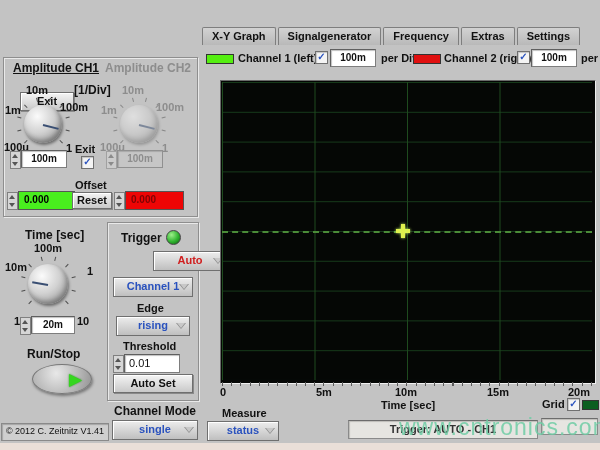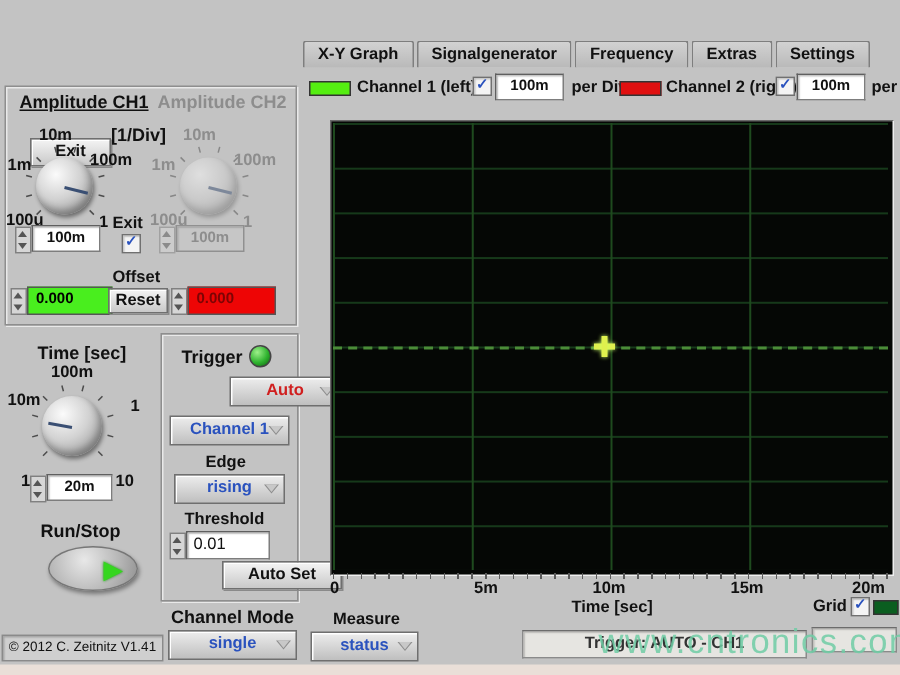--- a/index.html
+++ b/index.html
@@ -216,21 +216,21 @@
     <div class="combo red" style="left:8px;top:28px;width:72px;height:18px;line-height:17px;margin-left:37px;"><span>Auto</span><span class="arr"></span></div>
     <div class="combo blue" style="left:5px;top:54px;width:78px;height:18px;line-height:17px;"><span>Channel 1</span><span class="arr"></span></div>
     <span class="lbl" style="left:29px;top:79px;">Edge</span>
     <div class="combo blue" style="left:8px;top:93px;width:72px;height:18px;line-height:17px;"><span>rising</span><span class="arr"></span></div>
     <span class="lbl" style="left:15px;top:117px;">Threshold</span>
     <div class="spin" style="left:5px;top:132px;">
         <i class="up"></i>
         <i class="dn"></i>
       </div>
     <div class="field sunken" style="left:16px;top:131px;width:50px;height:17px;line-height:16px;text-align:left;padding-left:4px;font-weight:normal;font-size:11px;">0.01</div>
-    <div class="btn" style="left:5px;top:151px;width:78px;height:17px;line-height:16px;margin-left:35px;">Auto Set</div>
+    <div class="btn" style="left:5px;top:151px;width:78px;height:17px;line-height:16px;">Auto Set</div>
   </div>
 
   <span class="lbl12" style="left:114px;top:404px;">Channel Mode</span>
   <div class="combo blue" style="left:112px;top:420px;width:84px;height:18px;line-height:17px;"><span>single</span><span class="arr"></span></div>
 
   <div class="version">© 2012  C. Zeitnitz V1.41</div>
 
   <div class="tabs">
     <div class="tab">X-Y Graph</div>
     <div class="tab">Signalgenerator</div>

